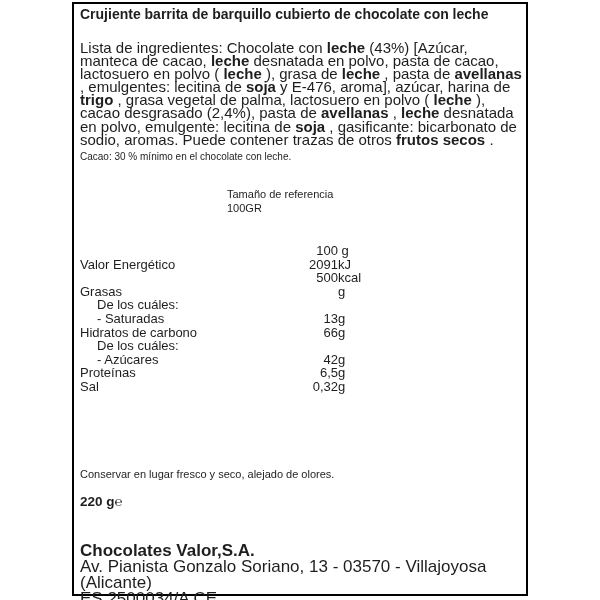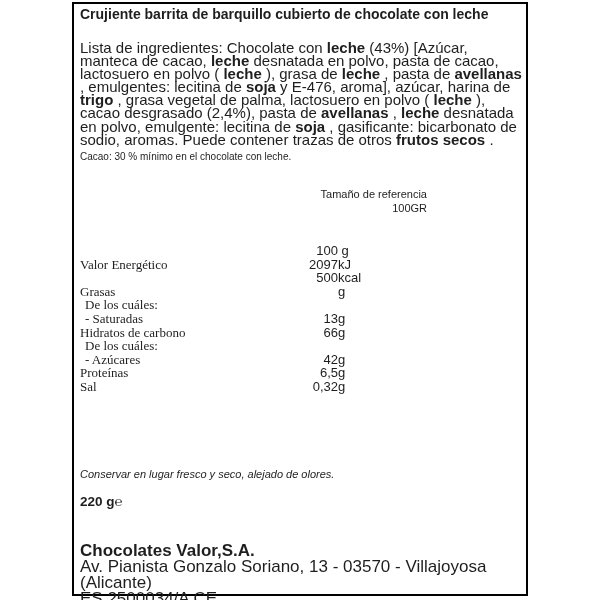--- a/index.html
+++ b/index.html
@@ -23,35 +23,35 @@
   .ingredients{
     left:6px;top:37px;width:446px;
     font-size:15px;line-height:13.1px;margin:0;
   }
   .ingredients b{font-weight:bold;}
   .cacao{
     left:6px;top:146px;width:440px;
     font-size:10px;line-height:13px;margin:0;
   }
   .serving{
-    left:153px;top:184px;width:200px;text-align:right;
+    left:153px;top:184px;width:200px;text-align:left;
     font-size:11px;line-height:13.6px;
   }
   .ntable{
     left:6px;top:240px;width:440px;
     font-size:13px;line-height:13.6px;
   }
   .nrow{position:relative;height:13.6px;}
-  .nlabel{position:absolute;left:0;white-space:nowrap;font-family:Liberation Serif, serif;}
-  .nlabel.ind{left:5px;}
+  .nlabel{position:absolute;left:0;white-space:nowrap;}
+  .nlabel.ind{left:17px;}
   .nnum{position:absolute;left:150px;width:108px;text-align:right;white-space:pre;}
   .nunit{position:absolute;left:258px;white-space:pre;}
   .storage{
     left:6px;top:464px;width:440px;
-    font-size:11px;line-height:13px;margin:0;font-style:italic;
+    font-size:11px;line-height:13px;margin:0;
   }
   .weight{
     left:6px;top:490px;width:200px;
     font-size:13.5px;font-weight:bold;margin:0;
   }
   .company{
     left:6px;top:539px;width:446px;
     font-size:17px;line-height:16px;
   }
   .company .name{font-weight:bold;}
@@ -76,21 +76,21 @@
     </div>
 
     <div class="abs ntable" id="nutrition-table">
         <div class="nrow">
           <span class="nlabel"></span>
           <span class="nnum">100</span>
           <span class="nunit">&nbsp;g</span>
         </div>
         <div class="nrow">
           <span class="nlabel">Valor Energético</span>
-          <span class="nnum">2097</span>
+          <span class="nnum">2091</span>
           <span class="nunit">kJ</span>
         </div>
         <div class="nrow">
           <span class="nlabel"></span>
           <span class="nnum">500</span>
           <span class="nunit">kcal</span>
         </div>
         <div class="nrow">
           <span class="nlabel">Grasas</span>
           <span class="nunit">g</span>

